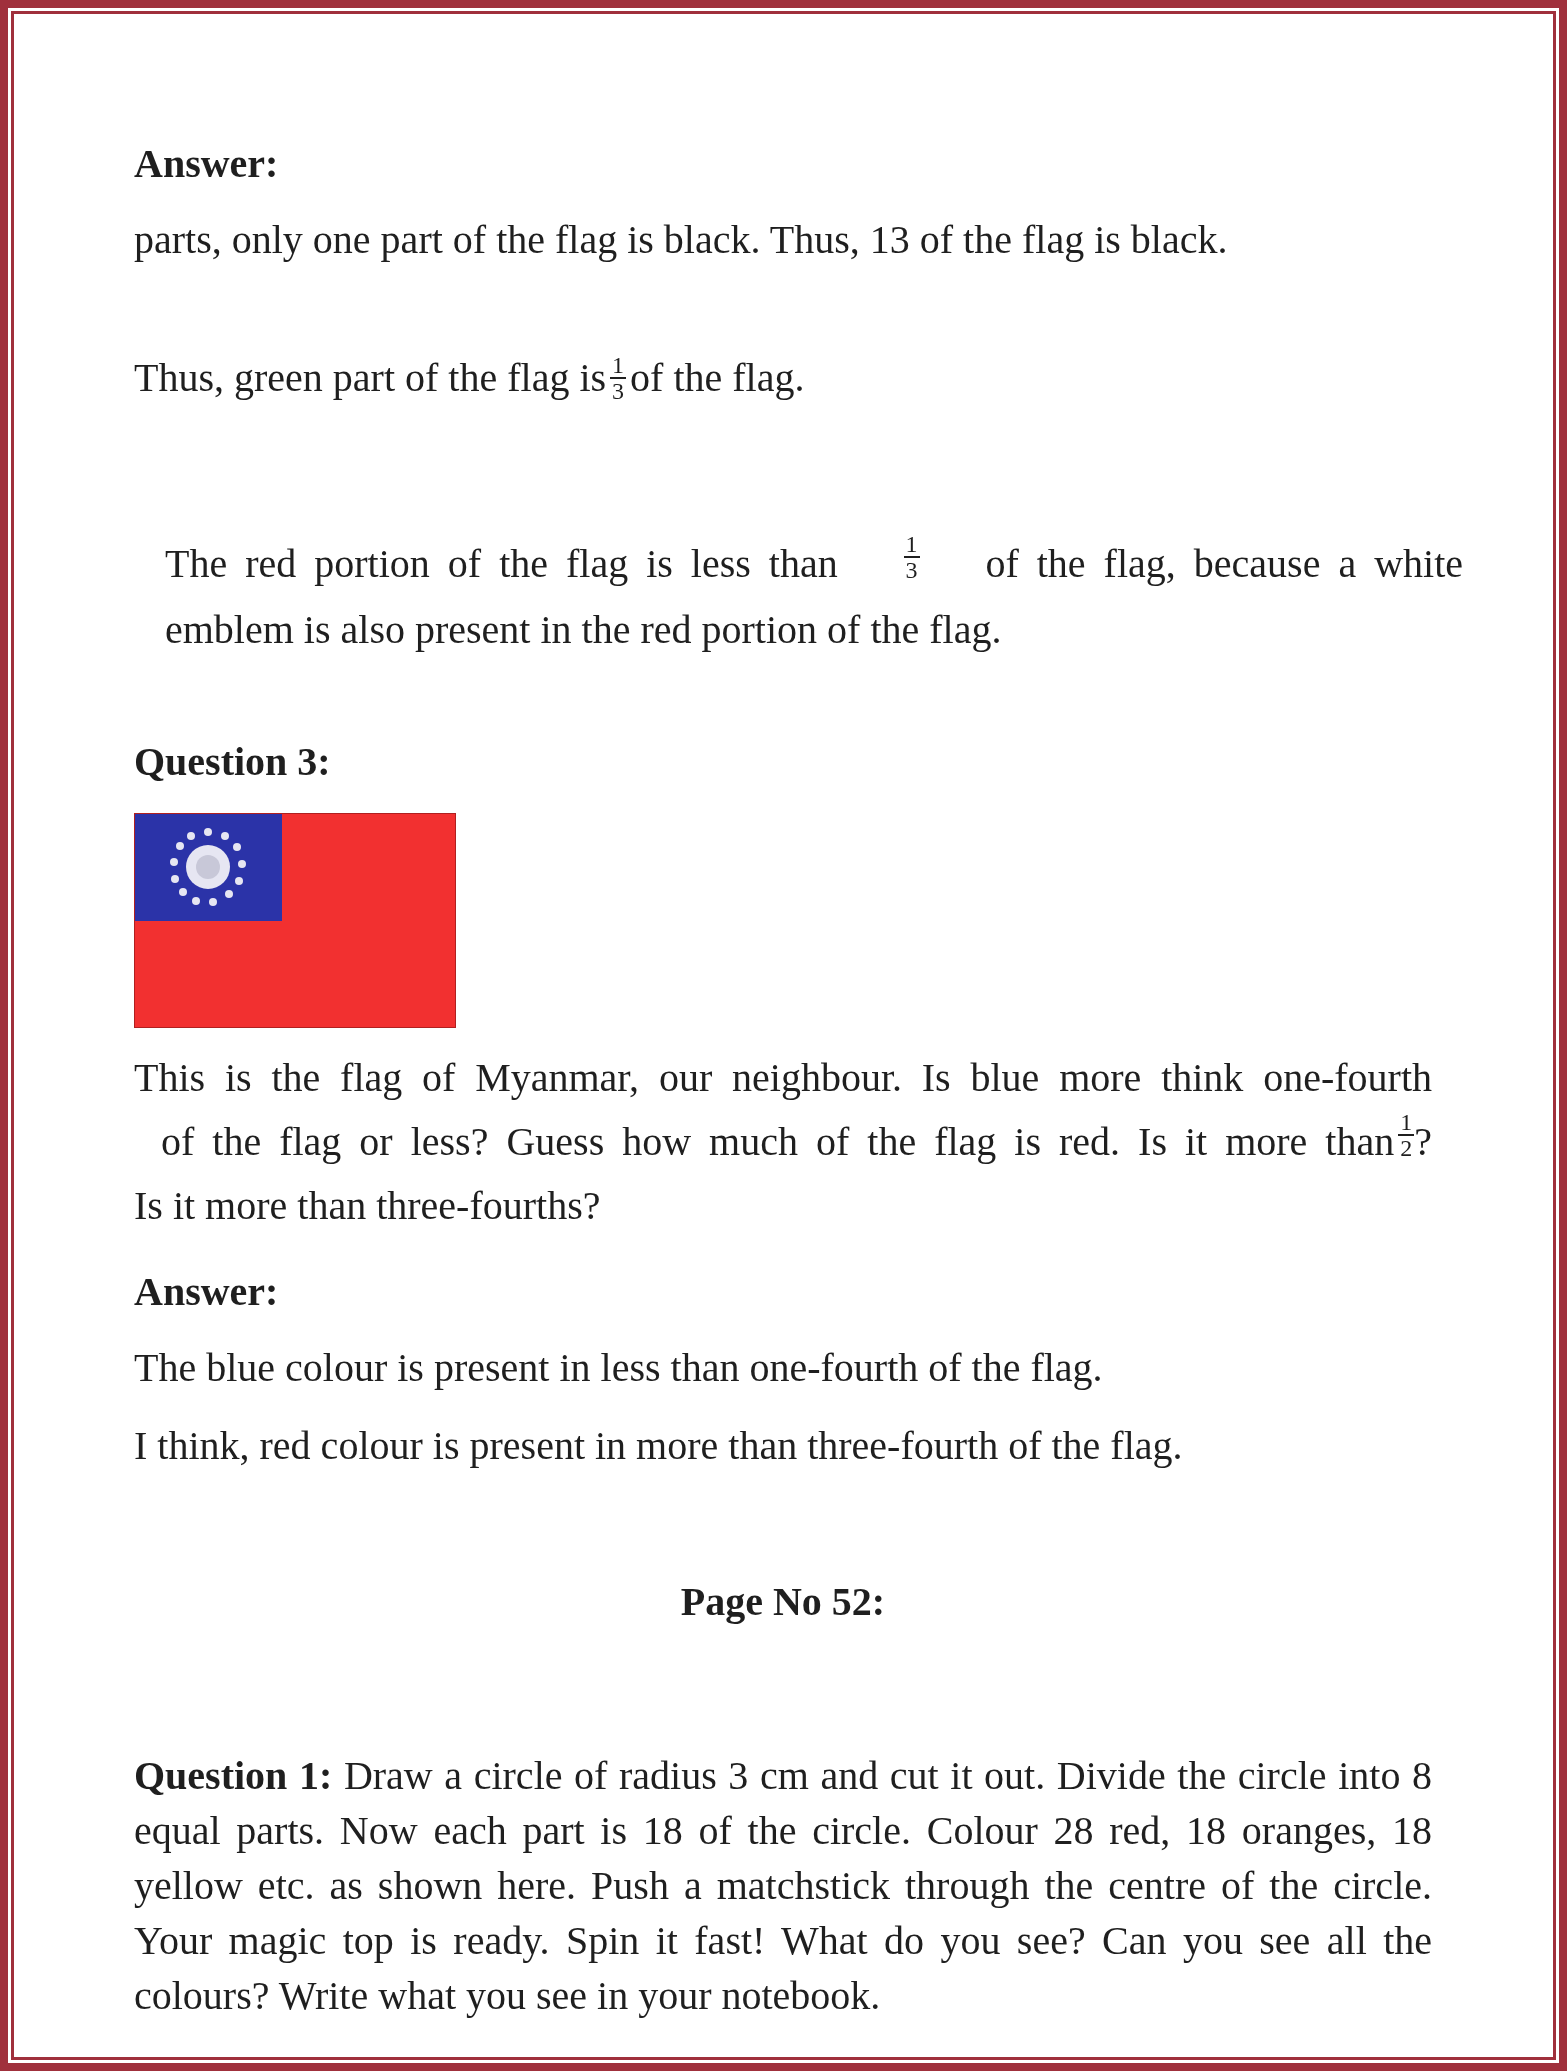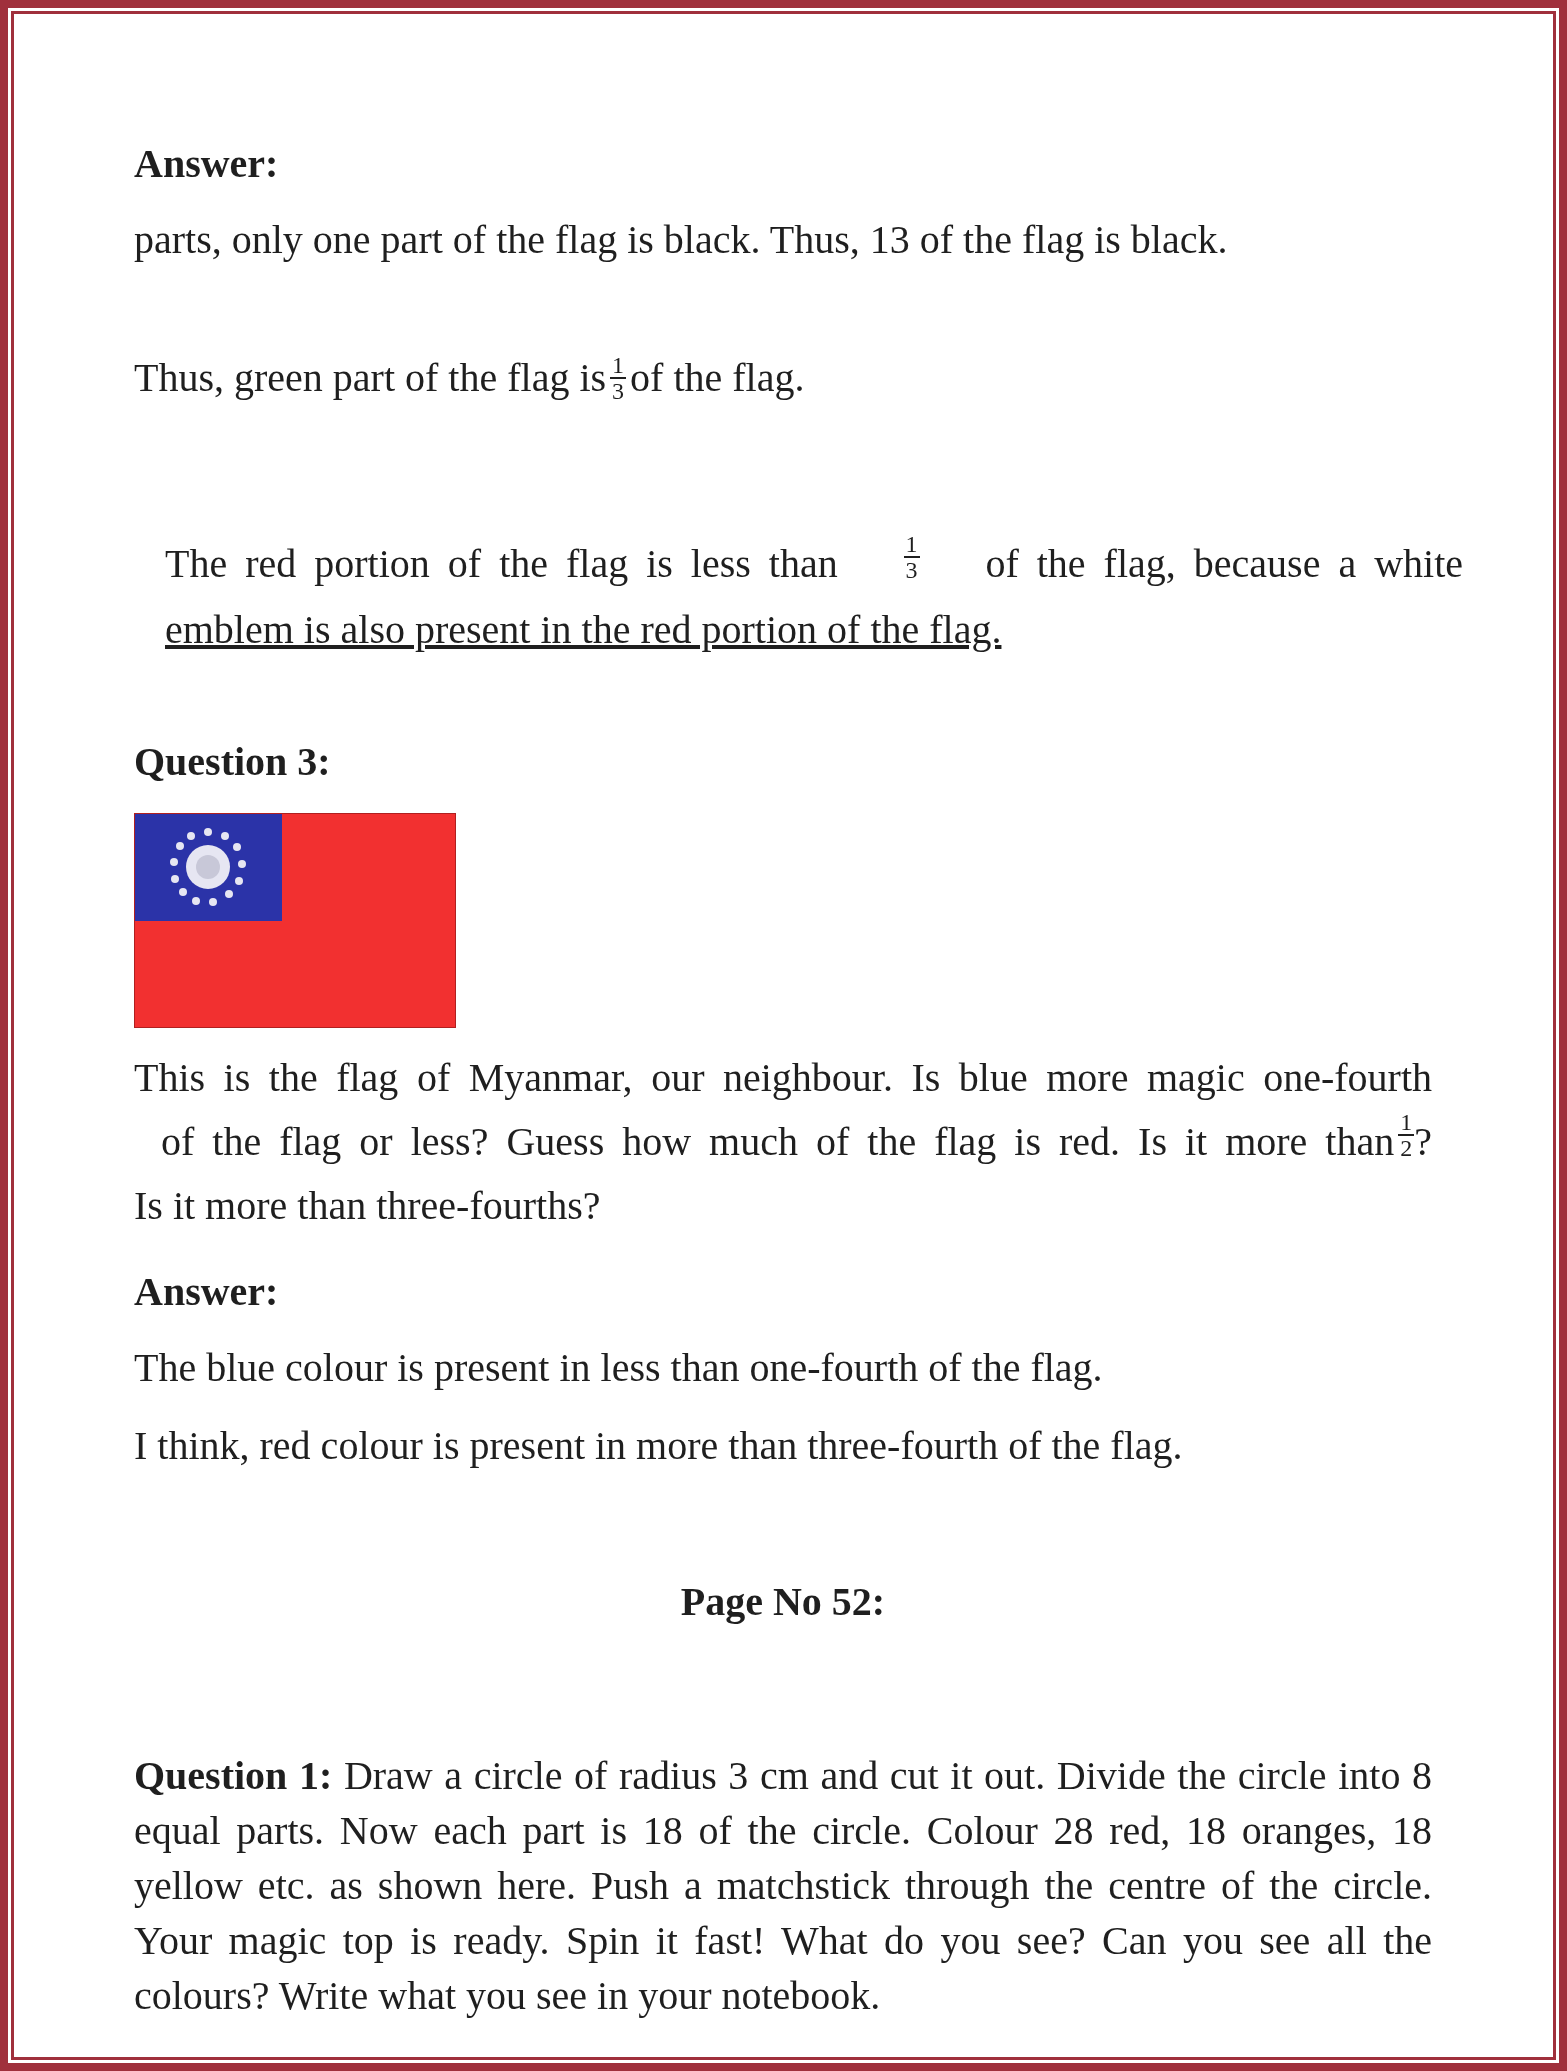--- a/index.html
+++ b/index.html
@@ -52,27 +52,27 @@
 
   <div class="blk" style="top:536px;margin-left:31px;">
     <div style="display:flex;justify-content:space-between;">
       <span style="word-spacing:8px;">The red portion of the flag is less than</span>
         <span class="frac">
           <span class="num">1</span>
           <span>3</span>
         </span>
         <span style="word-spacing:8px;">of the flag, because a white</span>
     </div>
-    <div style="margin-top:10px;text-decoration:underline;">emblem is also present in the red portion of the flag.</div>
+    <div style="margin-top:10px;">emblem is also present in the red portion of the flag.</div>
   </div>
 
   <div class="blk bold" style="top:734px;">Question 3:</div>
 
   <div class="blk" style="top:1050px;">
-    <div style="text-align:justify;text-align-last:justify;">This is the flag of Myanmar, our neighbour. Is blue more magic one-fourth</div>
+    <div style="text-align:justify;text-align-last:justify;">This is the flag of Myanmar, our neighbour. Is blue more think one-fourth</div>
     <div style="margin-top:8px;display:flex;">
       <span style="flex:1;text-align:justify;text-align-last:justify;margin-left:27px;">of the flag or less? Guess how much of the flag is red. Is it more than</span>
         <span class="frac">
           <span class="num">1</span>
           <span>2</span>
         </span>
         <span style="margin-left:-4px;">?</span>
     </div>
     <div style="margin-top:8px;">Is it more than three-fourths?</div>
   </div>

